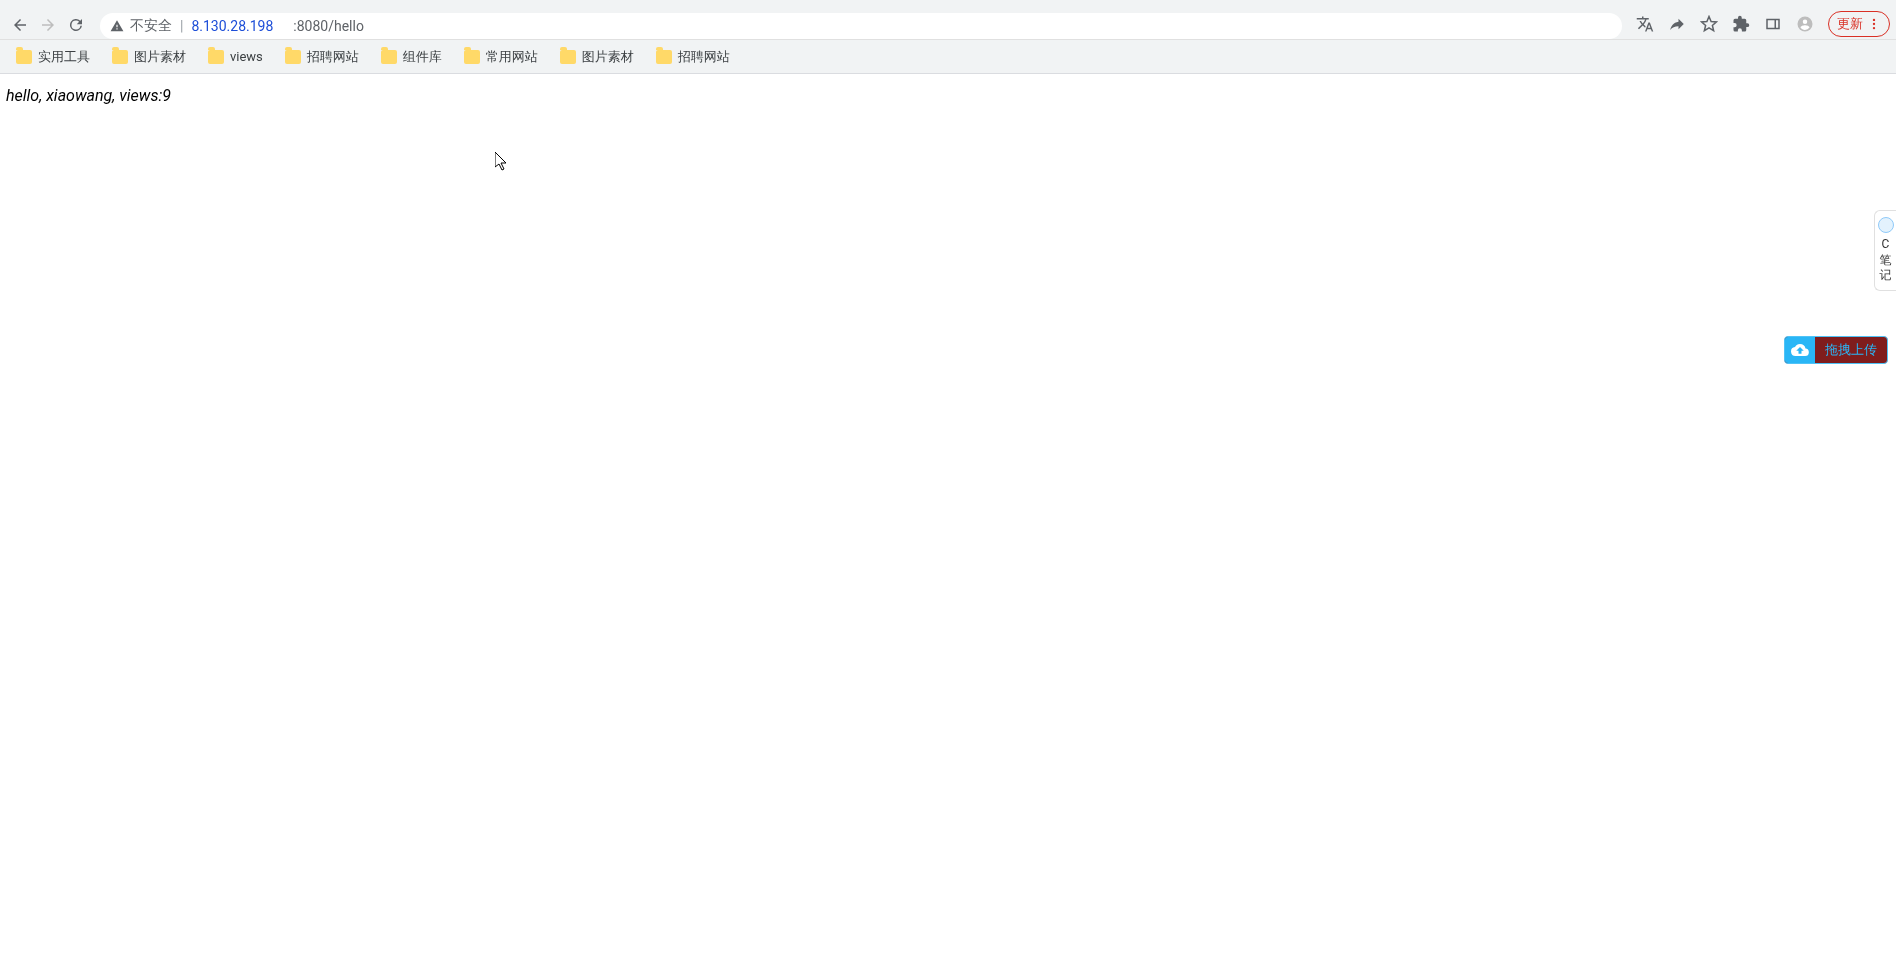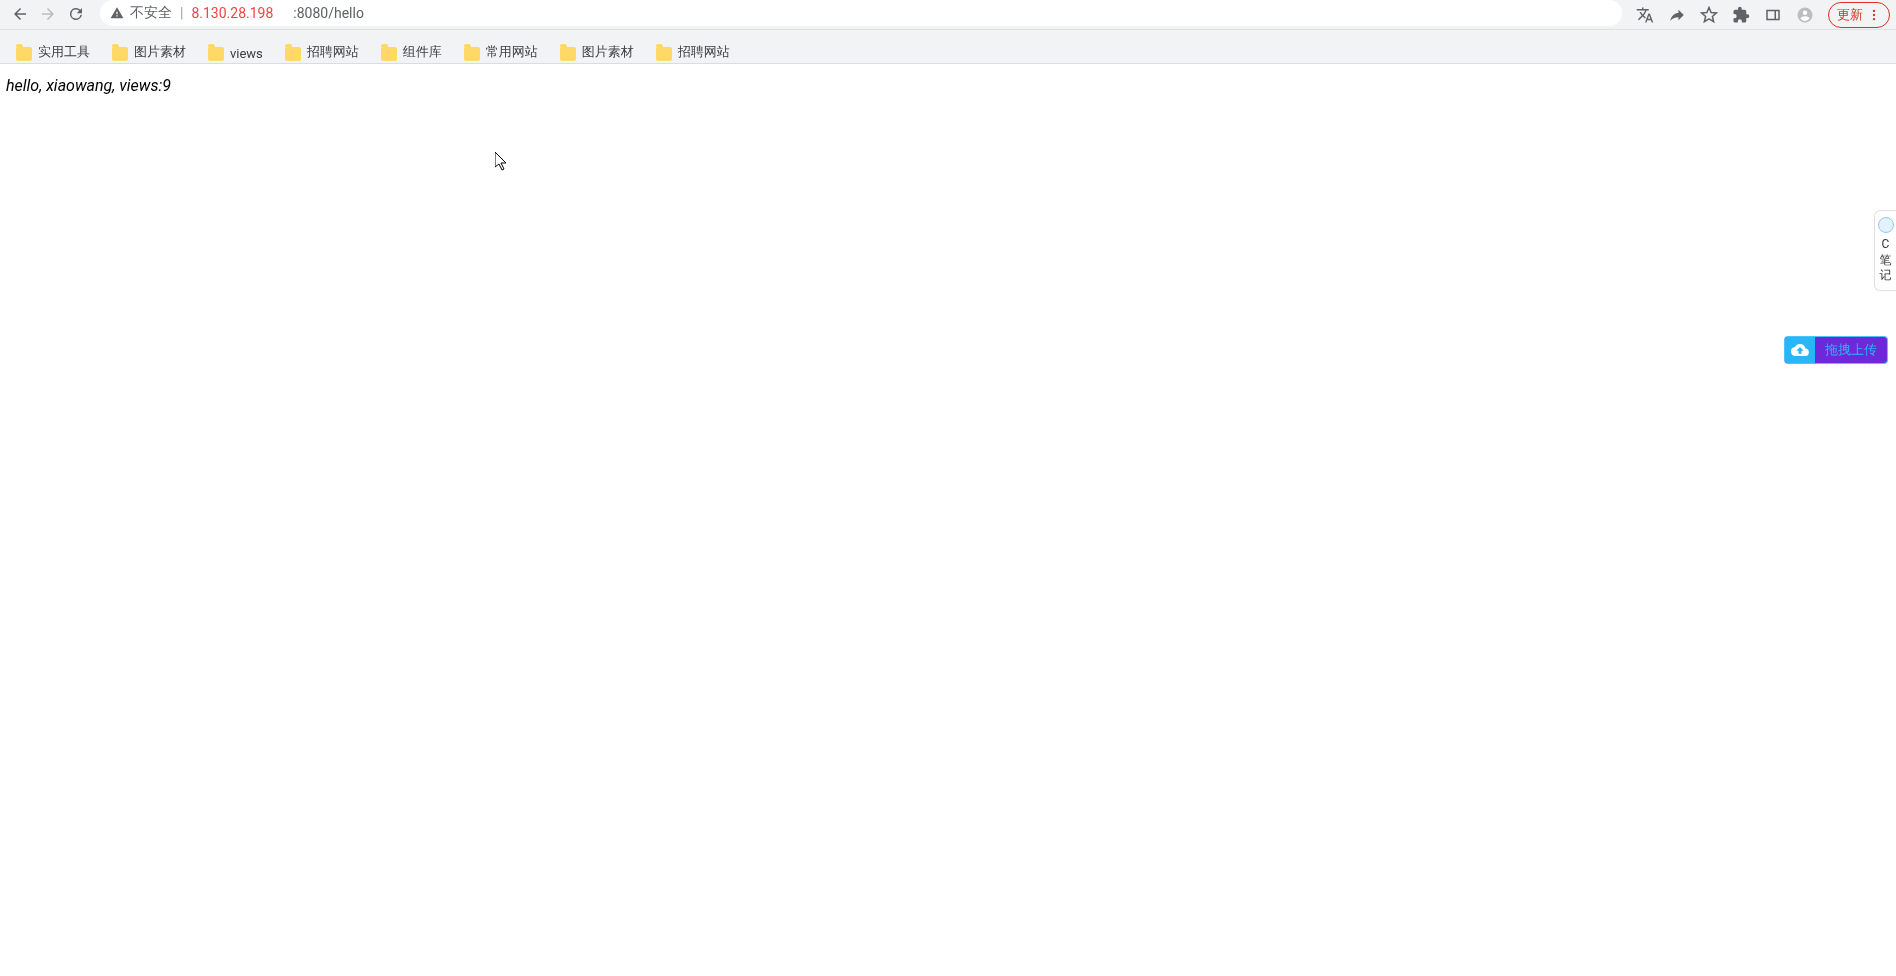--- a/index.html
+++ b/index.html
@@ -11,22 +11,22 @@
     body {
       width: 1896px;
       height: 976px;
       background: #ffffff;
       overflow: hidden;
       position: relative;
     }
     
     .toolbar {
       display: flex;
-      align-items: flex-start;
-      height: 30px;
+      align-items: flex-end;
+      height: 40px;
       padding: 0 6px;
       background: #f1f3f4;
       border-bottom: 1px solid #e0e0e0;
     }
     .nav-btn {
       width: 28px;
       height: 28px;
       display: flex;
       align-items: center;
       justify-content: center;
@@ -63,21 +63,21 @@
     .address-security svg {
       width: 14px;
       height: 14px;
       fill: #5f6368;
     }
     .address-sep {
       margin: 0 8px;
       color: #9aa0a6;
     }
     .address-host {
-      color: #ef4444;
+      color: #1d4ed8;
     }
     .address-port-path {
       color: #5f6368;
       margin-left: 20px;
     }
     .toolbar-right {
       display: flex;
       align-items: center;
       gap: 2px;
     }
@@ -119,21 +119,21 @@
       display: flex;
       align-items: center;
       height: 34px;
       padding: 0 8px;
       background: #f1f3f4;
       border-bottom: 1px solid #dadce0;
       gap: 6px;
     }
     .bookmark-item {
       display: flex;
-      align-items: flex-end;
+      align-items: center;
       height: 28px;
       padding: 0 8px;
       border-radius: 4px;
       cursor: pointer;
       gap: 6px;
       font-size: 13px;
       color: #3c4043;
     }
     .folder-icon {
       width: 16px;
@@ -187,21 +187,21 @@
       position: absolute;
       right: 8px;
       top: 336px;
       display: flex;
       align-items: center;
       border: 1px solid #4fc3f7;
       border-radius: 4px;
       overflow: hidden;
       font-size: 13px;
       cursor: pointer;
-      background: #6d28d9;
+      background: #7f1d1d;
     }
     .upload-icon-box {
       width: 30px;
       height: 26px;
       background: #29b6f6;
       display: flex;
       align-items: center;
       justify-content: center;
     }
     .upload-icon-box svg {

